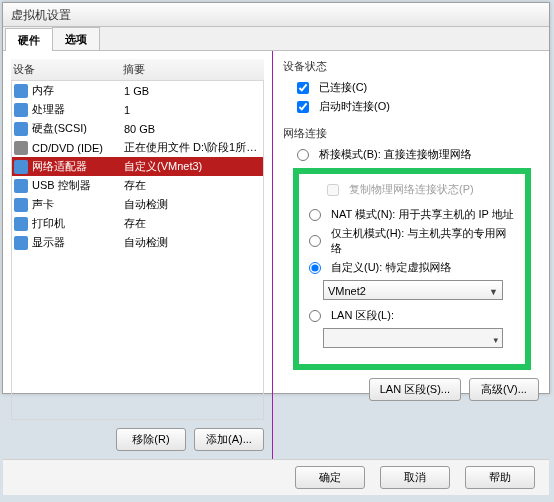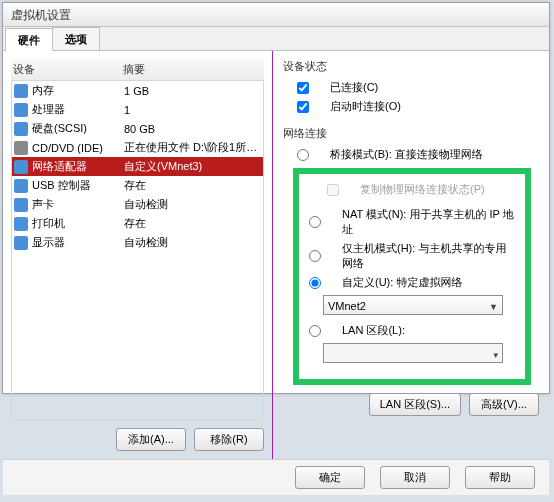--- a/index.html
+++ b/index.html
@@ -18,21 +18,21 @@
 .hw-row { display: flex; padding: 2px 2px; cursor: pointer; align-items: center; }
 .hw-row.sel { background: #b91c1c; color: #fff; }
 .hw-row .c1 { width: 110px; display: flex; align-items: center; gap: 4px; white-space: nowrap; }
 .hw-row .c2 { flex: 1; white-space: nowrap; overflow: hidden; text-overflow: ellipsis; }
 .ico { width: 14px; height: 14px; flex: 0 0 14px; display: inline-block; }
 .left-btns { display: flex; justify-content: flex-end; gap: 8px; padding-top: 8px; }
 .btn { min-width: 70px; padding: 3px 10px; background: linear-gradient(#fdfdfd,#e6e6e6); border: 1px solid #9a9a9a; border-radius: 3px; cursor: pointer; text-align: center; }
 .group { margin-bottom: 10px; }
 .group-title { color: #333; margin-bottom: 4px; }
 .group-body { padding-left: 10px; }
-.chk, .rad { display: flex; align-items: center; gap: 21px; padding: 2px 4px; }
+.chk, .rad { display: flex; align-items: center; gap: 10px; padding: 2px 4px; }
 .chk input, .rad input { width: 12px; height: 12px; }
 .redbox { border: 6px solid #22c55e; padding: 6px 6px 10px 6px; margin: 4px 8px 8px 0; }
 .disabled { color: #a0a0a0; }
 .select { width: 180px; height: 20px; border: 1px solid #8e8e8e; background: linear-gradient(#fff,#eee); padding: 2px 4px; margin: 3px 0 6px 18px; display: flex; justify-content: space-between; align-items: flex-end; cursor: pointer; }
 .select .arrow { font-size: 9px; color: #444; }
 .select.dis { color: #a0a0a0; background: #f5f5f5; }
 .right-btns { display: flex; justify-content: flex-end; gap: 8px; margin-top: 4px; }
 .footer { height: 36px; display: flex; justify-content: flex-end; align-items: center; gap: 15px; padding: 0 14px; border-top: 1px solid #d0d0d0; background: #f4f4f4; }
 </style>
 </head>
@@ -111,22 +111,22 @@
           </div>
           <div class="hw-row">
             <span class="c1">
               <span class="ico" style="background:#4a90d9;border-radius:2px"></span>
               <span>显示器</span>
             </span>
             <span class="c2">自动检测</span>
           </div>
         </div>
       <div class="left-btns">
+        <div class="btn">移除(R)</div>
         <div class="btn">添加(A)...</div>
-        <div class="btn">移除(R)</div>
       </div>
     </div>
 
     <div class="right">
       <div class="group">
         <div class="group-title">设备状态</div>
         <div class="group-body">
           <label class="chk">
             <input type="checkbox" checked="" style="">
             <span>已连接(C)</span>

